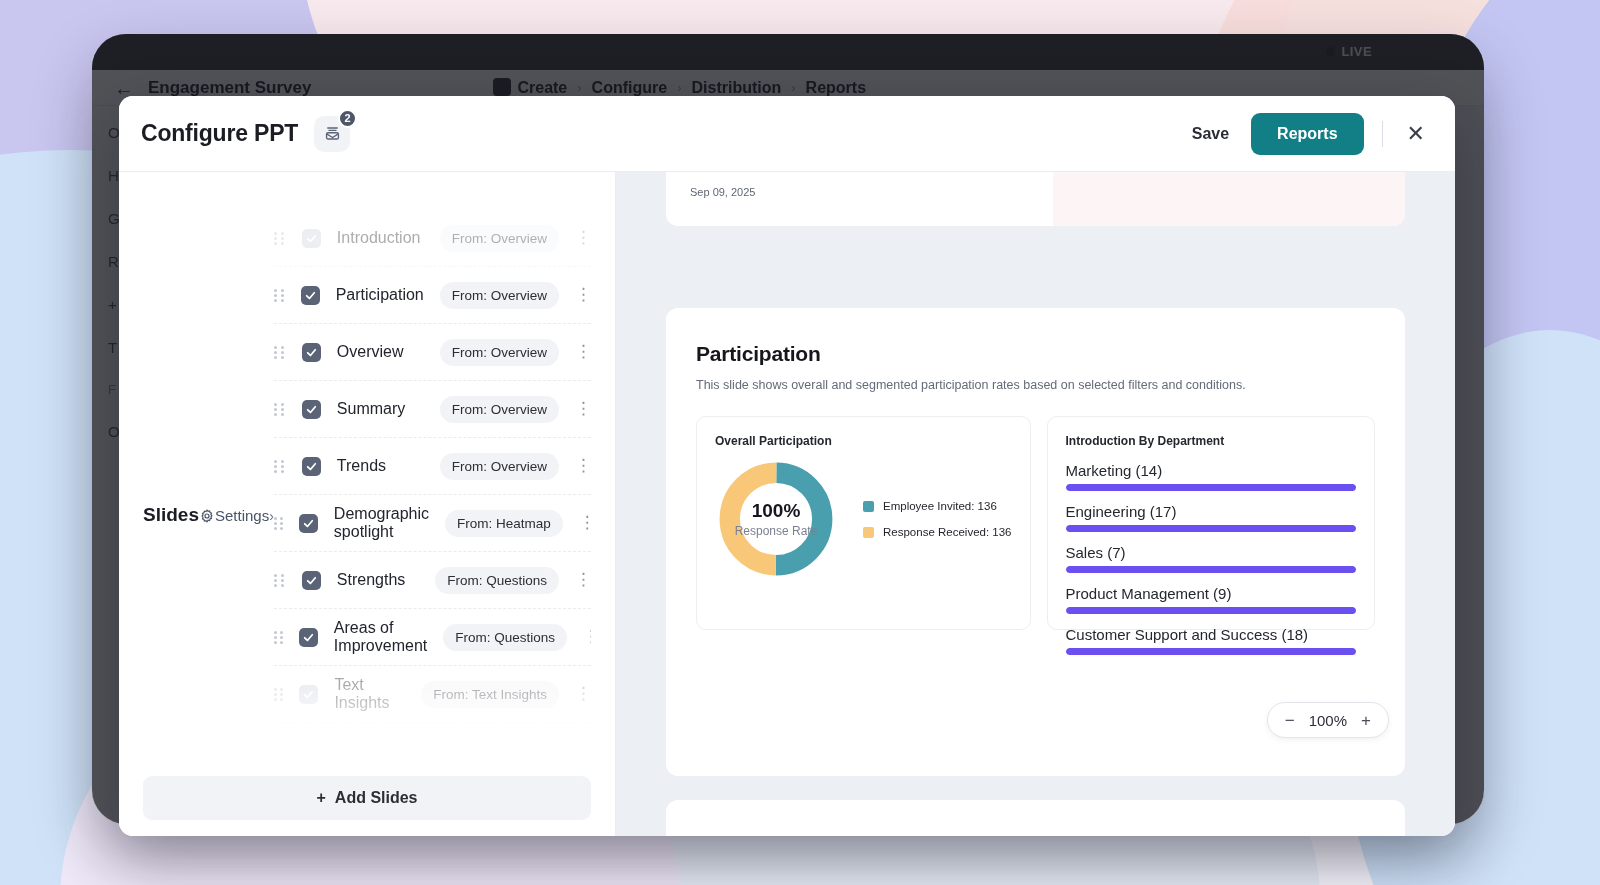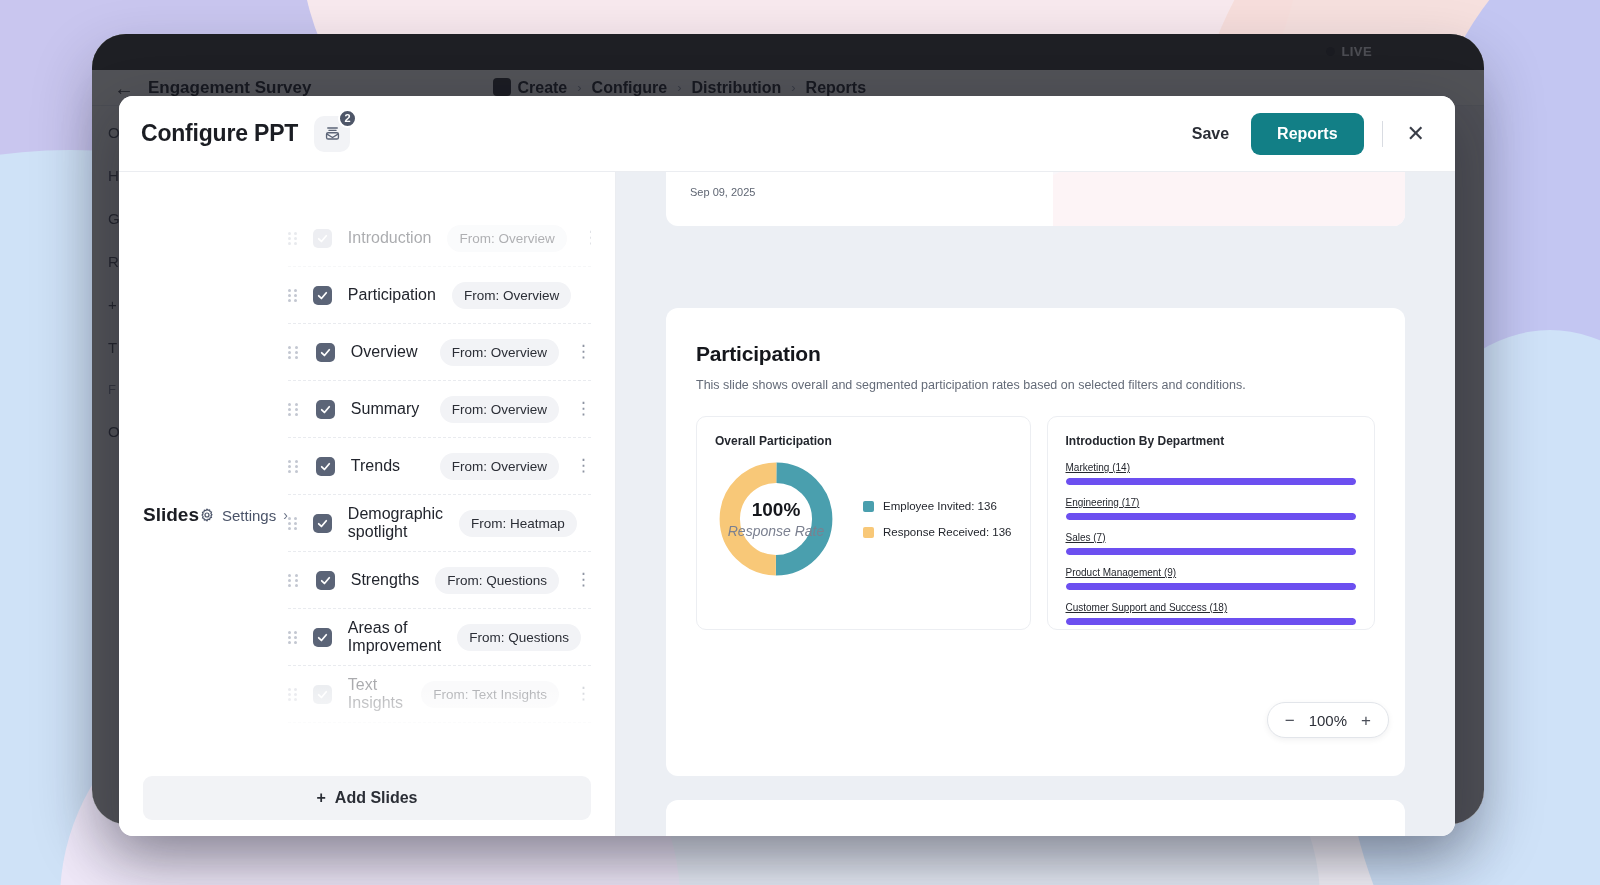--- a/index.html
+++ b/index.html
@@ -130,21 +130,21 @@
     width: 497px; flex: 0 0 497px;
     border-right: 1px solid #ebedf1;
     display: flex; flex-direction: row;
     padding: 22px 24px 0 24px;
     position: relative;
     background: #fff;
   }
   .slides-head { display: flex; align-items: center; }
   .slides-title { font-size: 19px; font-weight: 700; color: #1b1d23; }
   .settings-link {
-    margin-left: auto; display: flex; align-items: center; gap: 7px;
+    margin-left: auto; display: flex; align-items: flex-end; 
     color: #4a5368; font-size: 15px; cursor: pointer;
   }
   .settings-link .chev { color: #6b7487; font-size: 14px; }
   .slides-desc { margin-top: 10px; font-size: 15px; line-height: 1.45; color: #6a7182; max-width: 430px; }
 
   .slides-list { margin-top: 16px; flex: 1; overflow: hidden; }
   .slide-row {
     display: flex; align-items: center;
     height: 57px;
     border-bottom: 1px dashed #e9ebef;
@@ -209,28 +209,28 @@
   .pv-box-title { font-size: 12px; font-weight: 700; color: #24272e; }
 
   .donut-wrap { display: flex; align-items: center; gap: 26px; margin-top: 10px; }
   .donut { position: relative; width: 122px; height: 122px; flex: 0 0 122px; }
   .donut svg { width: 122px; height: 122px; display: block; }
   .donut-center {
     position: absolute; inset: 0; display: flex; flex-direction: column;
     align-items: center; justify-content: center;
   }
   .donut-pct { font-size: 19px; font-weight: 700; color: #15171c; }
-  .donut-lbl { font-size: 14px; color: #7b8090; margin-top: 2px; font-style: italic; }
+  .donut-lbl { font-size: 12px; color: #7b8090; margin-top: 2px; }
   .legend { display: flex; flex-direction: column; gap: 14px; }
   .legend-item { display: flex; align-items: center; gap: 9px; font-size: 11.5px; color: #23262d; white-space: nowrap; }
   .legend-sw { width: 11px; height: 11px; border-radius: 2px; flex: 0 0 11px; }
 
   .dept-list { margin-top: 14px; }
   .dept { margin-bottom: 12px; }
-  .dept-lbl { font-size: 10px; color: #24272e; text-decoration: underline; }
+  .dept-lbl { font-size: 15px; color: #24272e; }
   .dept-track { margin-top: 5px; height: 7px; border-radius: 999px; background: #eeeaff; overflow: hidden; }
   .dept-fill { height: 100%; border-radius: 999px; background: #6c4ff0; }
 
   
   .pv-ovw { top: 628px; height: 240px; padding: 34px 30px; }
 
   .zoom-ctl {
     position: absolute; right: 66px; bottom: 98px;
     height: 36px; display: flex; align-items: center; gap: 14px;
     background: #fff; border: 1px solid #e2e5ea; border-radius: 999px;

